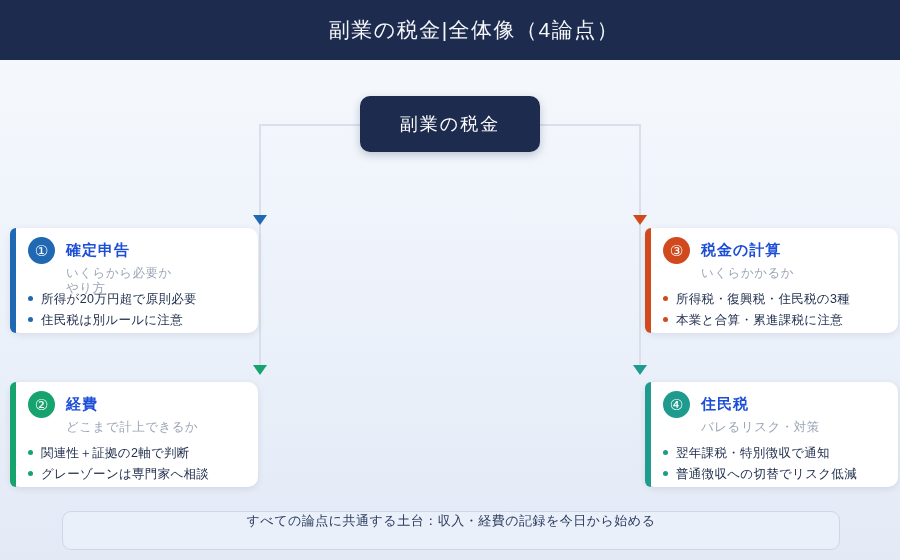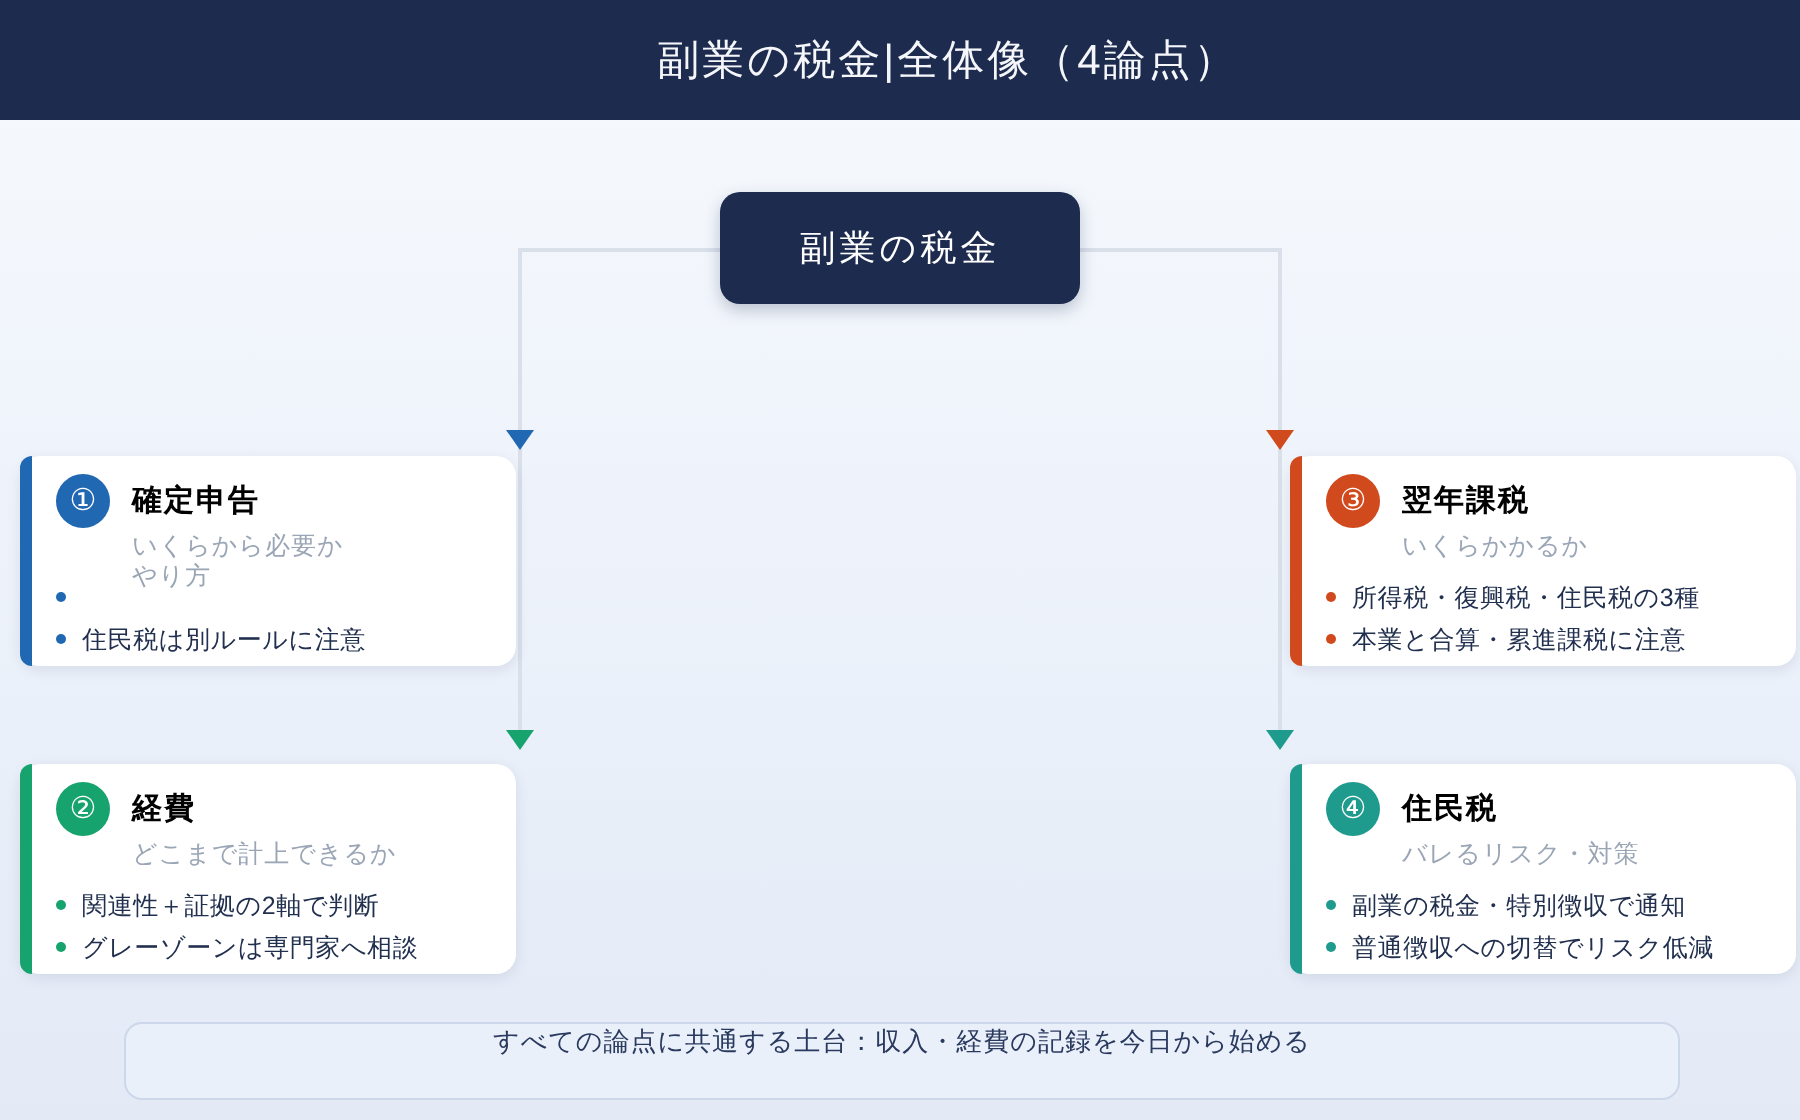--- a/index.html
+++ b/index.html
@@ -33,21 +33,21 @@
   .card{position:absolute;height:105px;background:#ffffff;border-radius:10px;
         box-shadow:0 2px 7px rgba(30,43,77,.10);z-index:4;}
   .card.c1{left:10px;top:228px;width:248px;}
   .card.c2{left:10px;top:382px;width:248px;}
   .card.c3{left:645px;top:228px;width:253px;}
   .card.c4{left:645px;top:382px;width:253px;}
   .accent-bar{position:absolute;left:0;top:0;bottom:0;width:6px;border-radius:10px 0 0 10px;}
   .card-head{display:flex;align-items:center;gap:11px;padding:9px 12px 0 18px;}
   .badge{width:27px;height:27px;border-radius:50%;flex:0 0 27px;display:flex;
          align-items:center;justify-content:center;color:#ffffff;font-size:15px;line-height:1;}
-  .card-title{font-size:15px;font-weight:700;color:#000000;letter-spacing:1px;}
+  .card-title{font-size:15px;font-weight:700;color:#1d4ed8;letter-spacing:1px;}
   .card-sub{margin:2px 1px 0 56px;height:16px;overflow:visible;color:#9aa5b5;
             font-size:12.5px;line-height:15px;letter-spacing:.5px;}
   .card-sub span{display:block;}
   .bullets{margin:7px 0 0 18px;padding:0;list-style:none;}
   .bullets li{font-size:12.5px;color:#22304f;line-height:21px;letter-spacing:.3px;white-space:nowrap;}
   .dot{display:inline-block;width:5px;height:5px;border-radius:50%;margin:0 8px 2px 0;vertical-align:middle;}
   
   .footer-note{position:absolute;left:62px;top:511px;width:776px;height:37px;
                border:1px solid #ccd7ea;border-radius:9px;background:#eaf0fa;
                display:flex;align-items:flex-start;justify-content:center;z-index:4;}
@@ -80,21 +80,21 @@
     <div class="accent-bar" style="background-color: rgb(32, 104, 178);"></div>
     <div class="card-head">
       <div class="badge" style="background-color: rgb(32, 104, 178);">①</div>
       <div class="card-title">確定申告</div>
     </div>
     <div class="card-sub">
       <span>いくらから必要か</span>
       <span>やり方</span>
     </div>
     <ul class="bullets">
-      <li><span class="dot" style="background-color: rgb(32, 104, 178);"></span></li>
+      <li><span class="dot" style="background-color: rgb(32, 104, 178);"></span><span>所得が20万円超で原則必要</span></li>
       <li><span class="dot" style="background-color: rgb(32, 104, 178);"></span><span>住民税は別ルールに注意</span></li>
     </ul>
   </div>
 
   <div class="card c2">
     <div class="accent-bar" style="background-color: rgb(23, 163, 109);"></div>
     <div class="card-head">
       <div class="badge" style="background-color: rgb(23, 163, 109);">②</div>
       <div class="card-title">経費</div>
     </div>
@@ -104,42 +104,42 @@
     <ul class="bullets">
       <li><span class="dot" style="background-color: rgb(23, 163, 109);"></span><span>関連性＋証拠の2軸で判断</span></li>
       <li><span class="dot" style="background-color: rgb(23, 163, 109);"></span><span>グレーゾーンは専門家へ相談</span></li>
     </ul>
   </div>
 
   <div class="card c3">
     <div class="accent-bar" style="background-color: rgb(209, 74, 29);"></div>
     <div class="card-head">
       <div class="badge" style="background-color: rgb(209, 74, 29);">③</div>
-      <div class="card-title">翌年課税</div>
+      <div class="card-title">税金の計算</div>
     </div>
     <div class="card-sub">
       <span>いくらかかるか</span>
     </div>
     <ul class="bullets">
       <li><span class="dot" style="background-color: rgb(209, 74, 29);"></span><span>所得税・復興税・住民税の3種</span></li>
       <li><span class="dot" style="background-color: rgb(209, 74, 29);"></span><span>本業と合算・累進課税に注意</span></li>
     </ul>
   </div>
 
   <div class="card c4">
     <div class="accent-bar" style="background-color: rgb(30, 155, 141);"></div>
     <div class="card-head">
       <div class="badge" style="background-color: rgb(30, 155, 141);">④</div>
       <div class="card-title">住民税</div>
     </div>
     <div class="card-sub">
       <span>バレるリスク・対策</span>
     </div>
     <ul class="bullets">
-      <li><span class="dot" style="background-color: rgb(30, 155, 141);"></span><span>副業の税金・特別徴収で通知</span></li>
+      <li><span class="dot" style="background-color: rgb(30, 155, 141);"></span><span>翌年課税・特別徴収で通知</span></li>
       <li><span class="dot" style="background-color: rgb(30, 155, 141);"></span><span>普通徴収への切替でリスク低減</span></li>
     </ul>
   </div>
 
   <div class="footer-note">
     <div class="footer-text">すべての論点に共通する土台：収入・経費の記録を今日から始める</div>
   </div>
 
 </div>
 

